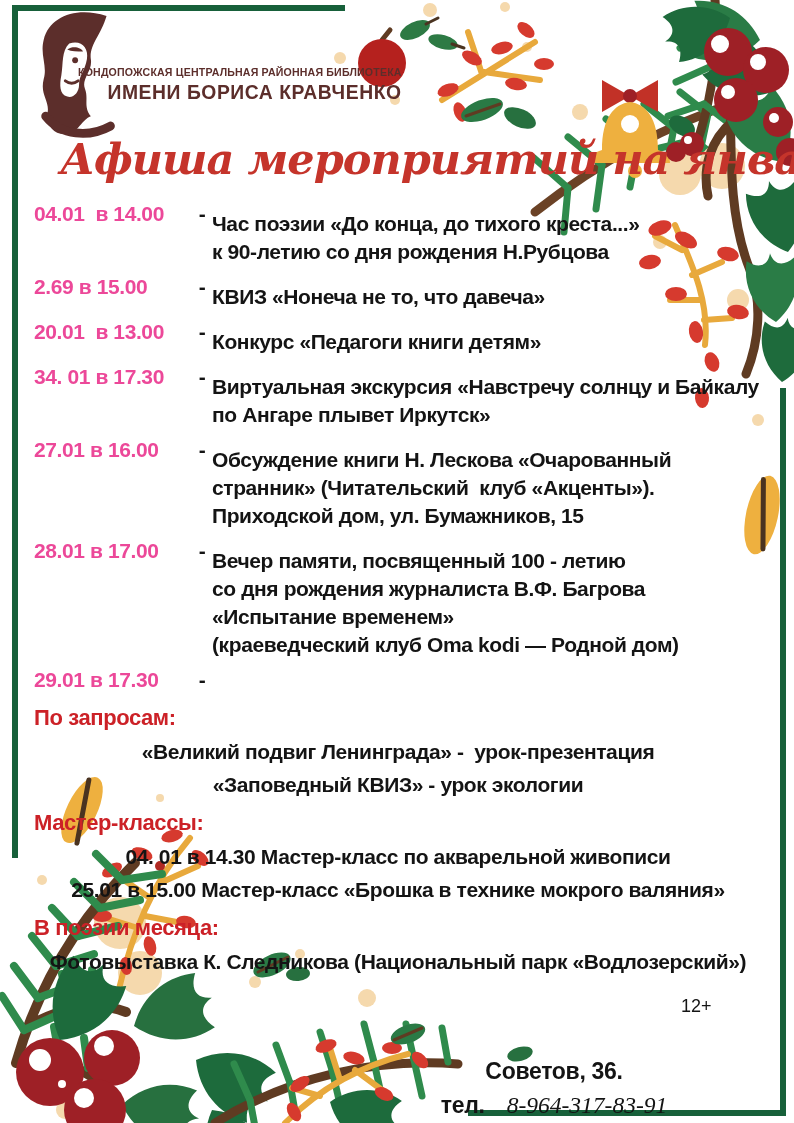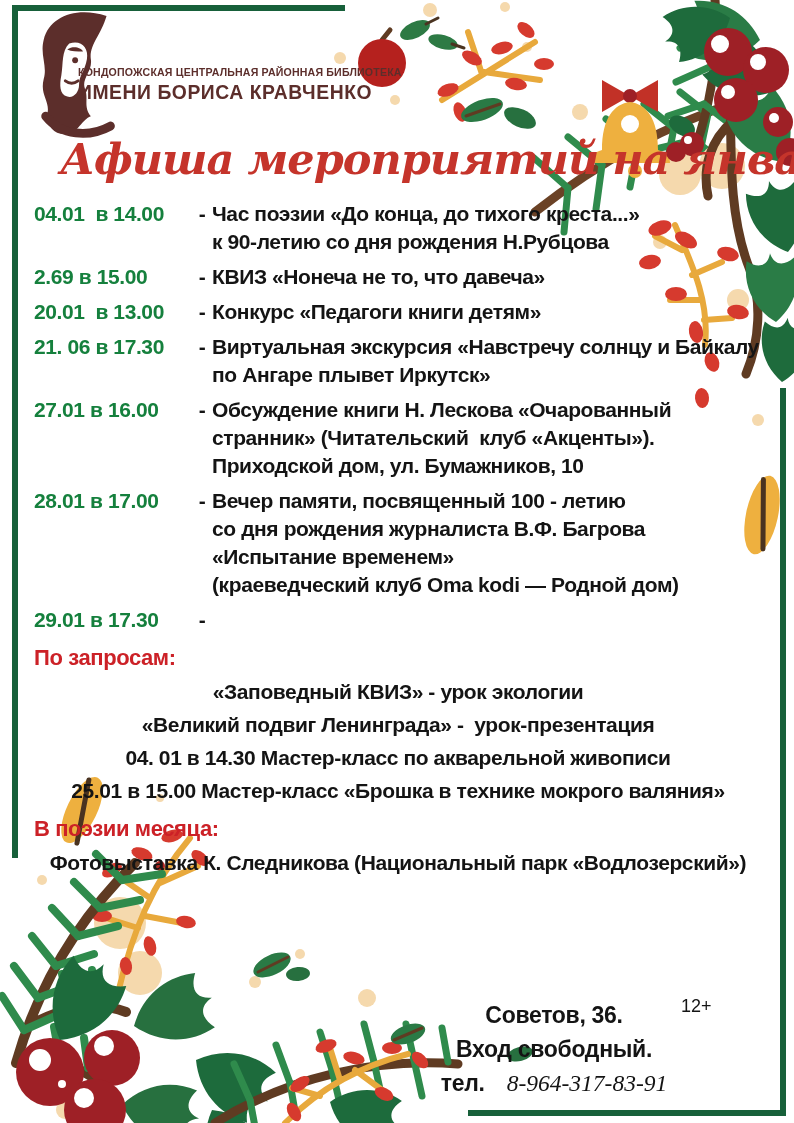--- a/index.html
+++ b/index.html
@@ -13,47 +13,47 @@
     position:absolute;left:12px;top:5px;right:8px;bottom:7px;
     border:6px solid #17603a;z-index:1;
   }
   .deco{position:absolute;z-index:2;}
   #deco-tr{top:0;right:0;}
   #deco-bl{left:0;bottom:0;}
 
   .layer{position:absolute;z-index:3;}
 
   
-  .logo{left:28px;top:10px;width:320px;height:135px;}
+  .logo{left:28px;top:10px;width:320px;height:135px;text-align:right;}
   .logo-face{position:absolute;left:0;top:0;}
   .logo-text{position:absolute;left:50px;top:56px;color:#5c2e2b;
     transform:scaleX(0.92);transform-origin:0 0;white-space:nowrap;}
   .logo-line1{font-size:11.5px;font-weight:700;letter-spacing:.2px;}
   .logo-line2{font-size:21px;font-weight:700;letter-spacing:.6px;margin-top:2px;}
 
   
   .title{
     left:60px;top:134px;width:640px;
     font-family:"DejaVu Serif",serif;font-style:italic;font-weight:800;
     font-size:43px;color:#c5342b;letter-spacing:-1px;white-space:nowrap;
   }
 
   
   .main{left:34px;top:200px;width:728px;font-weight:700;font-size:21px;
     letter-spacing:-0.4px;color:#141414;}
   .event{display:flex;align-items:flex-start;margin-bottom:7px;line-height:28px;}
-  .event-date{color:#15803d;min-width:158px;white-space:pre;}
+  .event-date{color:#ec4899;min-width:158px;white-space:pre;}
   .event-dash{width:20px;text-align:center;color:#141414;}
-  .event-text{white-space:pre-wrap;}
+  .event-text{white-space:pre-wrap;margin-top:10px;}
   .section-heading{color:#cc2127;text-align:left;font-size:22px;
     margin:10px 0 6px 0;line-height:28px;}
   .section-item{text-align:center;white-space:pre;line-height:28px;margin-bottom:5px;}
 
   
-  .footer{left:418px;top:998px;width:272px;text-align:center;
+  .footer{left:418px;top:1054px;width:272px;text-align:center;
     font-weight:700;font-size:23px;line-height:34px;color:#141414;letter-spacing:-0.3px;}
   .phone-number{font-family:"Liberation Serif",serif;font-style:italic;font-weight:400;
     font-size:23.5px;letter-spacing:0;margin-left:16px;}
   .age{left:681px;top:996px;font-size:18px;font-weight:400;color:#141414;}
 </style>
 </head>
 <body>
 
 <div class="frame"></div>
 
@@ -335,58 +335,58 @@
         <span class="event-date">2.69 в 15.00</span>
         <span class="event-dash">-</span>
         <div class="event-text">КВИЗ «Нонеча не то, что давеча»</div>
       </div>
       <div class="event">
         <span class="event-date">20.01  в 13.00</span>
         <span class="event-dash">-</span>
         <div class="event-text">Конкурс «Педагоги книги детям»</div>
       </div>
       <div class="event">
-        <span class="event-date">21. 06 в 17.30</span>
+        <span class="event-date">34. 01 в 17.30</span>
         <span class="event-dash">-</span>
         <div class="event-text">Виртуальная экскурсия «Навстречу солнцу и Байкалу
 по Ангаре плывет Иркутск»</div>
       </div>
       <div class="event">
         <span class="event-date">27.01 в 16.00</span>
         <span class="event-dash">-</span>
         <div class="event-text">Обсуждение книги Н. Лескова «Очарованный
 странник» (Читательский  клуб «Акценты»).
-Приходской дом, ул. Бумажников, 10</div>
+Приходской дом, ул. Бумажников, 15</div>
       </div>
       <div class="event">
         <span class="event-date">28.01 в 17.00</span>
         <span class="event-dash">-</span>
         <div class="event-text">Вечер памяти, посвященный 100 - летию
 со дня рождения журналиста В.Ф. Багрова
 «Испытание временем»
 (краеведческий клуб Oma kodi — Родной дом)</div>
       </div>
       <div class="event">
         <span class="event-date">29.01 в 17.30</span>
         <span class="event-dash">-</span>
       </div>
     </div>
   <div id="sections-list">
       <div class="section-heading">По запросам:</div>
+      <div class="section-item">«Великий подвиг Ленинграда» -  урок-презентация</div>
       <div class="section-item">«Заповедный КВИЗ» - урок экологии</div>
-      <div class="section-item">«Великий подвиг Ленинграда» -  урок-презентация</div>
+      <div class="section-heading">Мастер-классы:</div>
       <div class="section-item">04. 01 в 14.30 Мастер-класс по акварельной живописи</div>
       <div class="section-item">25.01 в 15.00 Мастер-класс «Брошка в технике мокрого валяния»</div>
       <div class="section-heading">В поэзии месяца:</div>
       <div class="section-item">Фотовыставка К. Следникова (Национальный парк «Водлозерский»)</div>
     </div>
 </div>
 
 <div class="layer footer">
   <div>Советов, 36.</div>
-  <div>Вход свободный.</div>
   <div>
     <span>тел.</span>
     <span class="phone-number">8-964-317-83-91</span>
   </div>
 </div>
 
 <div class="layer age">12+</div>
 
 </body></html>

